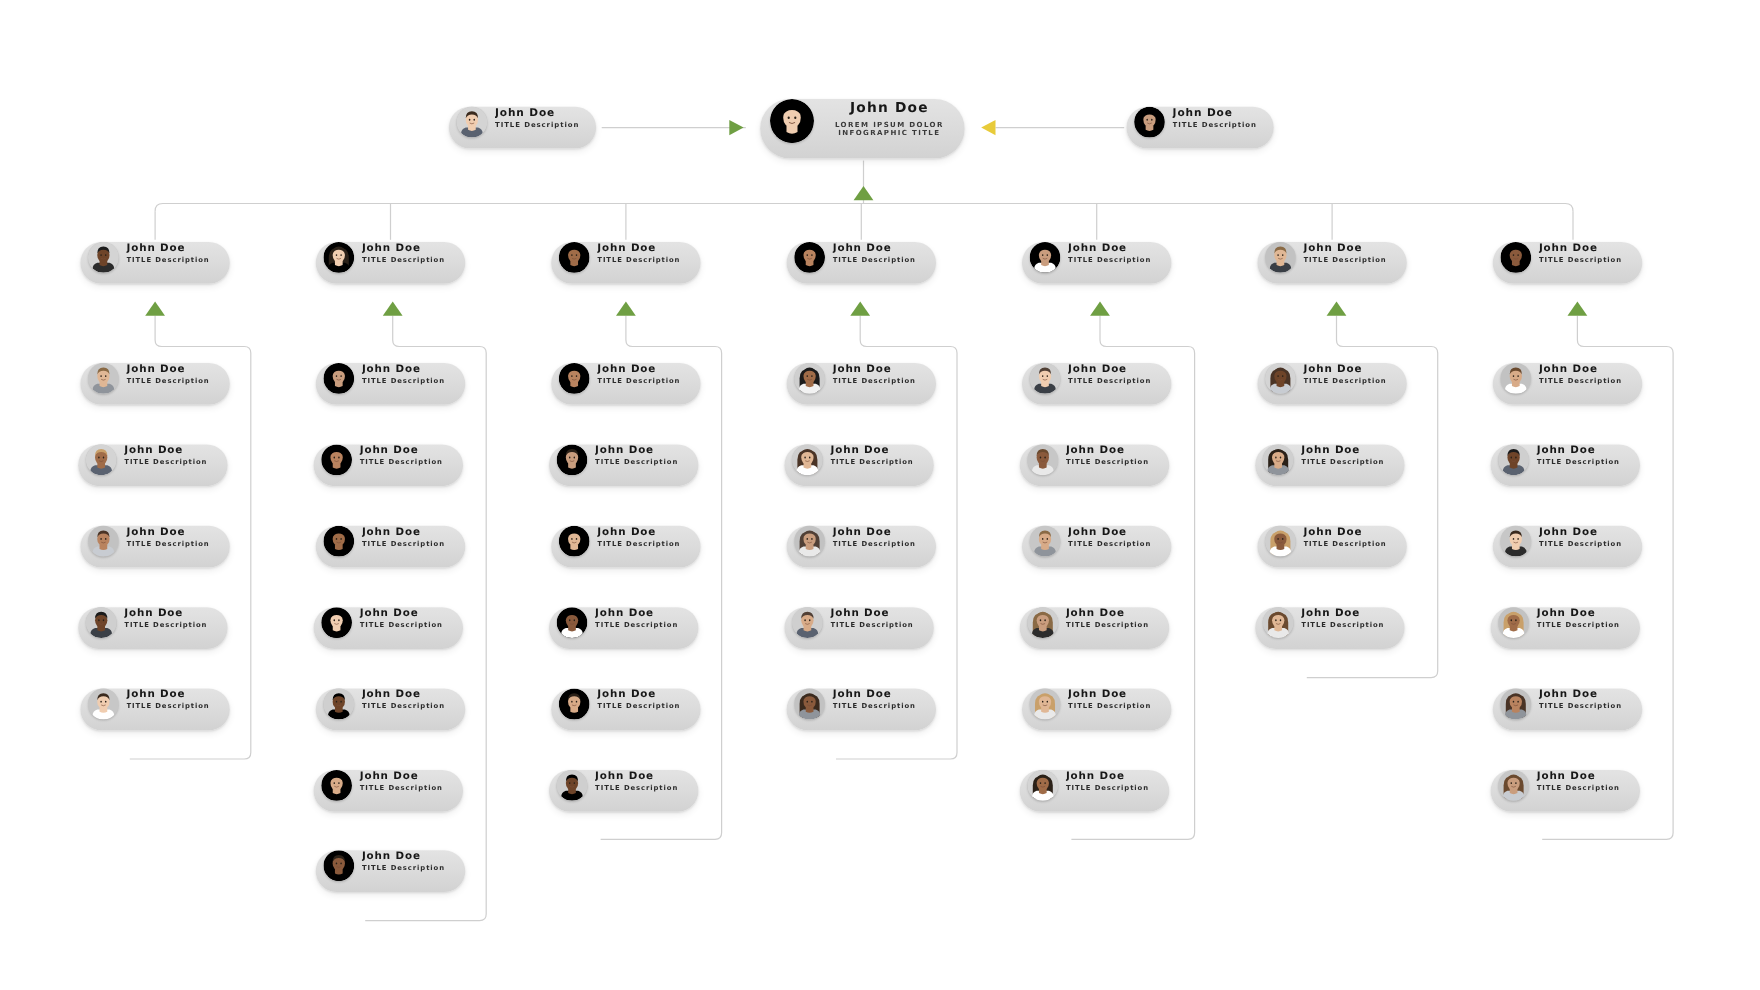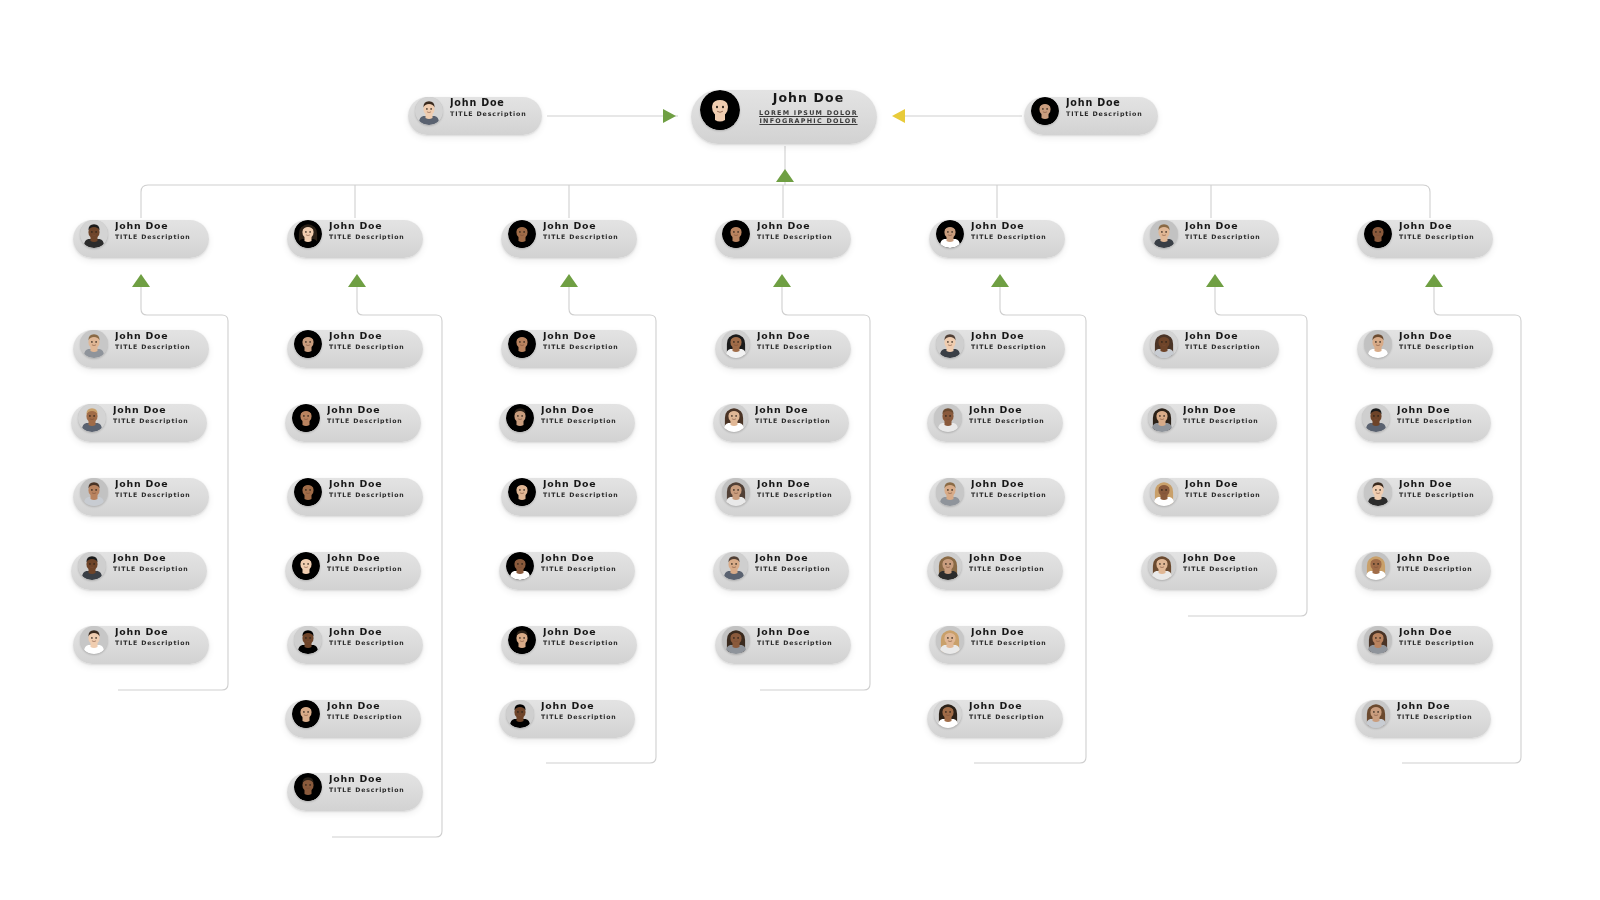--- a/index.html
+++ b/index.html
@@ -40,21 +40,21 @@
   }
   .node .ds{
     color:#2b2b2b;letter-spacing:.85px;white-space:nowrap;
   }
 
   
   .n-root{width:186px;height:54px;padding:0 9px;gap:9px;border-radius:27px;}
   .n-root .avatar{width:40px;height:40px;}
   .n-root .txt{align-items:center;flex:1;}
   .n-root .nm{font-size:12.5px;letter-spacing:1.1px;margin-bottom:4px;}
-  .n-root .ds{font-size:6.4px;letter-spacing:1.25px;line-height:8.4px;text-align:center;font-weight:700;color:#3a3a3a;text-decoration:underline;}
+  .n-root .ds{font-size:6.4px;letter-spacing:1.25px;line-height:8.4px;text-align:center;font-weight:700;color:#3a3a3a;}
 
   
   .n-peer{width:134px;height:38px;padding:0 7px;gap:7px;border-radius:19px;}
   .n-peer .avatar{width:28px;height:28px;}
   .n-peer .nm{font-size:9.6px;letter-spacing:.8px;margin-bottom:2px;}
   .n-peer .ds{font-size:6.3px;letter-spacing:.85px;font-weight:700;}
 
   
   .n-sm{width:136px;height:38px;padding:0 7px;gap:7px;border-radius:19px;}
   .n-sm .avatar{width:28px;height:28px;}
@@ -103,21 +103,21 @@
             <ellipse cx="20" cy="17" rx="8" ry="9.5" fill="#f0cdb0"></ellipse>
             <path d="M12 15 q0-9 8-9 t8 9 q-2-5 -8-5 t-8 5z" fill="undefined"></path>
             <ellipse cx="17" cy="17" rx="1" ry="1.2" fill="#2a2118"></ellipse>
             <ellipse cx="23" cy="17" rx="1" ry="1.2" fill="#2a2118"></ellipse>
             <path d="M17.5 21.5 q2.5 1.8 5 0" stroke="#7a4f3a" stroke-width=".8" fill="none" stroke-linecap="round"></path>
           </svg>
         </div>
         <div class="txt">
           <div class="nm">John Doe</div>
           <div class="ds">LOREM IPSUM DOLOR</div>
-          <div class="ds">INFOGRAPHIC DOLOR</div>
+          <div class="ds">INFOGRAPHIC TITLE</div>
         </div>
       </div>
       <div class="node n-peer" style="left: 408px; top: 97px;">
         <div class="avatar">
           <svg class="face" viewBox="0 0 40 40" preserveAspectRatio="xMidYMid slice">
             <rect width="40" height="40" fill="#d4d4d4"></rect>
             <path d="M20 40 q-12 0-14-5 0-6 6-8 h16 q6 2 6 8 -2 5 -14 5z" fill="#5a6270"></path>
             <path d="M15 24 h10 v6 q-5 3 -10 0z" fill="#f0cdb0"></path>
             <ellipse cx="20" cy="17" rx="8" ry="9.5" fill="#f0cdb0"></ellipse>
             <path d="M12 15 q0-9 8-9 t8 9 q-2-5 -8-5 t-8 5z" fill="#3a2a1e"></path>

